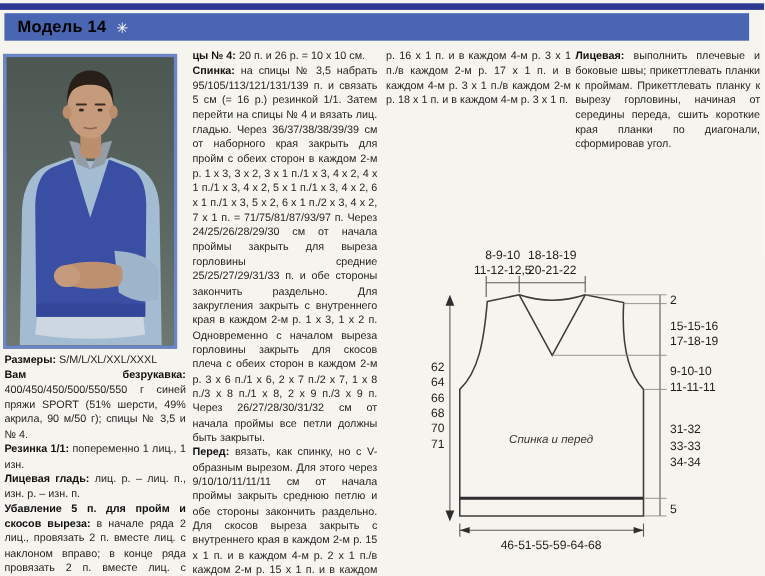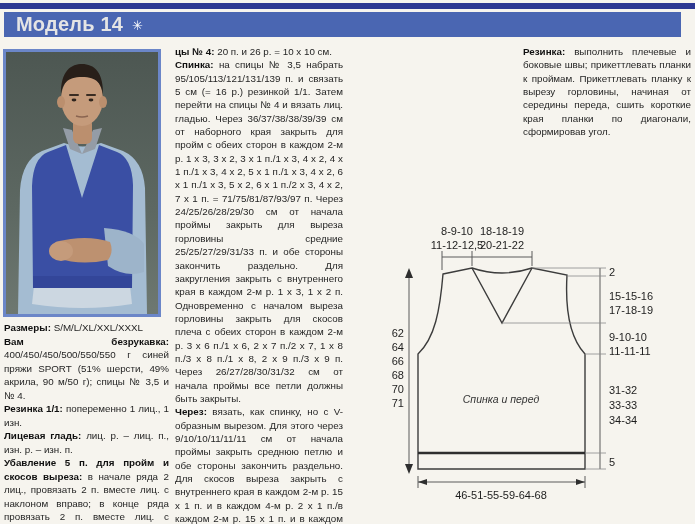--- a/index.html
+++ b/index.html
@@ -10,21 +10,21 @@
     color:#242424;
   }
   
   .top-strip{position:absolute;left:0;top:3px;width:695px;height:6px;background:#2d3892;}
   .title-bar{
     position:absolute;left:4px;top:12px;width:677px;height:25px;
     background:linear-gradient(#5873bd,#44129f0 60%,#4461ad);
     background-color:#4a66b2;
     display:flex;align-items:center;box-sizing:border-box;padding-left:12px;gap:9px;
   }
-  .title-bar .model,.title-bar .title{color:#e5e5e5;font-weight:bold;font-size:20px;letter-spacing:.2px;}
+  .title-bar .model,.title-bar .title{color:#000000;font-weight:bold;font-size:15px;letter-spacing:.2px;}
   .title-bar .star{color:#ffffff;font-size:13px;margin-top:1px;}
   
   .photo{
     position:absolute;left:3px;top:49px;width:158px;height:268px;
     border:3px solid #6b86c8;box-sizing:border-box;background:#57615c;
   }
   .photo svg{display:block;}
   
   .col{
     position:absolute;font-size:9.8px;line-height:13.35px;
@@ -99,26 +99,27 @@
   <div class="col" id="col1">
       <p><b>Размеры: </b>S/M/L/XL/XXL/XXXL</p>
       <p><b>Вам безрукавка: </b>400/450/450/500/550/550 г синей пряжи SPORT (51% шерсти, 49% акрила, 90 м/50 г); спицы № 3,5 и № 4.</p>
       <p><b>Резинка 1/1: </b>попеременно 1 лиц., 1 изн.</p>
       <p><b>Лицевая гладь: </b>лиц. р. – лиц. п., изн. р. – изн. п.</p>
       <p><b>Убавление 5 п. для пройм и скосов выреза: </b>в начале ряда 2 лиц., провязать 2 п. вместе лиц. с наклоном вправо; в конце ряда провязать 2 п. вместе лиц. с наклоном влево, 2 лиц.</p>
     </div>
   <div class="col" id="col2">
       <p><b>цы № 4: </b>20 п. и 26 р. = 10 х 10 см.</p>
       <p><b>Спинка: </b>на спицы № 3,5 набрать 95/105/113/121/131/139 п. и связать 5 см (= 16 р.) резинкой 1/1. Затем перейти на спицы № 4 и вязать лиц. гладью. Через 36/37/38/38/39/39 см от наборного края закрыть для пройм с обеих сторон в каждом 2-м р. 1 х 3, 3 х 2, 3 х 1 п./1 х 3, 4 х 2, 4 х 1 п./1 х 3, 4 х 2, 5 х 1 п./1 х 3, 4 х 2, 6 х 1 п./1 х 3, 5 х 2, 6 х 1 п./2 х 3, 4 х 2, 7 х 1 п. = 71/75/81/87/93/97 п. Через 24/25/26/28/29/30 см от начала проймы закрыть для выреза горловины средние 25/25/27/29/31/33 п. и обе стороны закончить раздельно. Для закругления закрыть с внутреннего края в каждом 2-м р. 1 х 3, 1 х 2 п. Одновременно с началом выреза горловины закрыть для скосов плеча с обеих сторон в каждом 2-м р. 3 х 6 п./1 х 6, 2 х 7 п./2 х 7, 1 х 8 п./3 х 8 п./1 х 8, 2 х 9 п./3 х 9 п. Через 26/27/28/30/31/32 см от начала проймы все петли должны быть закрыты.</p>
-      <p><b>Через: </b>вязать, как спинку, но с V-образным вырезом. Для этого через 9/10/10/11/11/11 см от начала проймы закрыть среднюю петлю и обе стороны закончить раздельно. Для скосов выреза закрыть с внутреннего края в каждом 2-м р. 15 х 1 п. и в каждом 4-м р. 2 х 1 п./в каждом 2-м р. 15 х 1 п. и в каждом 4-м р. 2 х 1 п./в каждом 2-м р. 16 х 1 п. и в каждом 2-м</p>
+      <p><b>Перед: </b>вязать, как спинку, но с V-образным вырезом. Для этого через 9/10/10/11/11/11 см от начала проймы закрыть среднюю петлю и обе стороны закончить раздельно. Для скосов выреза закрыть с внутреннего края в каждом 2-м р. 15 х 1 п. и в каждом 4-м р. 2 х 1 п./в каждом 2-м р. 15 х 1 п. и в каждом 4-м р. 2 х 1 п./в каждом 2-м р. 16 х 1 п. и в каждом 2-м</p>
     </div>
   <div class="col" id="col3">
+      <p>р. 16 х 1 п. и в каждом 4-м р. 3 х 1 п./в каждом 2-м р. 17 х 1 п. и в каждом 4-м р. 3 х 1 п./в каждом 2-м р. 18 х 1 п. и в каждом 4-м р. 3 х 1 п.</p>
     </div>
   <div class="col" id="col4">
-      <p><b>Резинка: </b>выполнить плечевые и боковые швы; прикеттлевать планки к проймам. Прикеттлевать планку к вырезу горловины, начиная от середины переда, сшить короткие края планки по диагонали, сформировав угол.</p>
+      <p><b>Лицевая: </b>выполнить плечевые и боковые швы; прикеттлевать планки к проймам. Прикеттлевать планку к вырезу горловины, начиная от середины переда, сшить короткие края планки по диагонали, сформировав угол.</p>
     </div>
 
   <div class="diagram">
     <svg width="310" height="314" viewBox="0 0 310 314">
 
       <path class="outline" d="M58,64 L87,58 Q117,68 147,58 L182,65 C180,100 185,128 200,144 L200,259 L33,259 L33,144 C50,128 55,100 58,64 Z"></path>
       <path class="outline" d="M87,58 L117,113 L147,58"></path>
       <line class="rib" x1="33" y1="243" x2="200" y2="243"></line>
 
       <line class="dim" x1="57" y1="47" x2="147" y2="47"></line>

